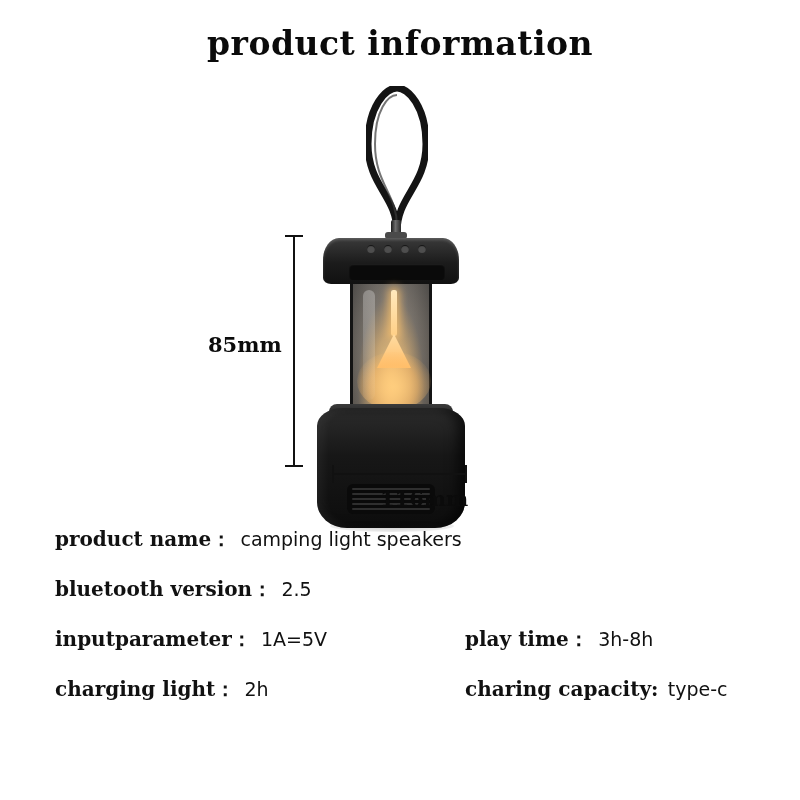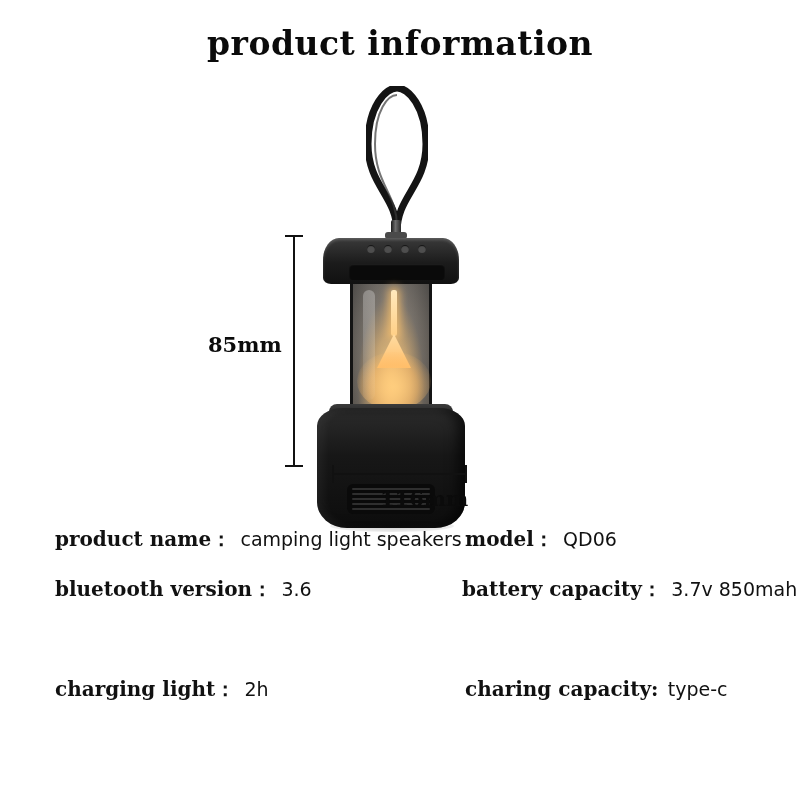--- a/index.html
+++ b/index.html
@@ -381,38 +381,38 @@
     <div class="dim-h-label">116mm</div>
   </div>
 
   <div class="specs">
 
     <div class="spec-row">
       <div class="spec-cell col-left">
         <span class="k">product name：</span>
         <span class="v">camping light speakers</span>
       </div>
-      <div class="spec-cell col-right">
-        <span class="k">model：</span>
-        <span class="v">QD06</span>
-      </div>
     </div>
 
     <div class="spec-row">
       <div class="spec-cell col-left">
         <span class="k">bluetooth version：</span>
-        <span class="v">3.6</span>
-      </div>
-      <div class="spec-cell col-right-2">
-        <span class="k">battery  capacity：</span>
-        <span class="v">3.7v 850mah</span>
+        <span class="v">2.5</span>
       </div>
     </div>
 
     <div class="spec-row">
+      <div class="spec-cell col-left">
+        <span class="k">inputparameter：</span>
+        <span class="v">1A=5V</span>
+      </div>
+      <div class="spec-cell col-right">
+        <span class="k">play time：</span>
+        <span class="v">3h-8h</span>
+      </div>
     </div>
 
     <div class="spec-row">
       <div class="spec-cell col-left">
         <span class="k">charging light：</span>
         <span class="v">2h</span>
       </div>
       <div class="spec-cell col-right">
         <span class="k">charing capacity:</span>
         <span class="v">type-c</span>

